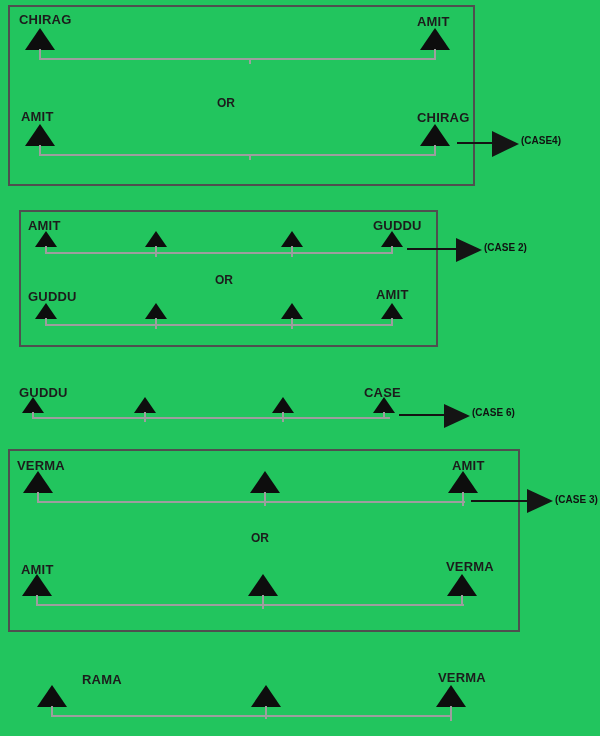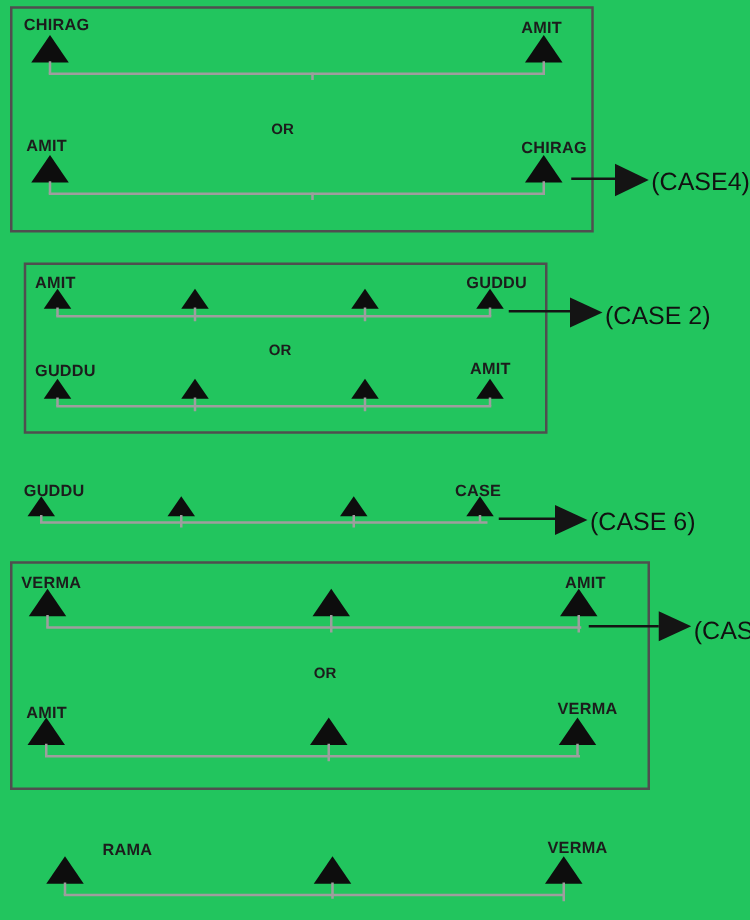--- a/index.html
+++ b/index.html
@@ -1,21 +1,21 @@
 <!DOCTYPE html>
 <html><head>
 <meta charset="utf-8">
 <style>
   html,body{margin:0;padding:0;background:#ffffff;}
   #canvas{position:relative;width:600px;height:736px;background:#22c55e;overflow:hidden;
           font-family:"Liberation Sans", sans-serif;color:#1c1c1c;}
   .box{position:absolute;border:2px solid #4f4f4f;background:transparent;}
   .lbl{position:absolute;font-size:13px;font-weight:bold;line-height:1;letter-spacing:.2px;color:#1c1c1c;white-space:nowrap;}
   .or{position:absolute;font-size:12px;font-weight:bold;line-height:1;color:#1c1c1c;}
-  .case{position:absolute;font-size:20px;font-weight:400;line-height:1;color:#111;white-space:nowrap;}
+  .case{position:absolute;font-size:10px;font-weight:700;line-height:1;color:#111;white-space:nowrap;}
   .hl{position:absolute;height:2px;background:#9e9e9e;}
   .vs{position:absolute;width:2px;background:#9e9e9e;}
   .t-lg{position:absolute;width:0;height:0;border-left:15px solid transparent;
         border-right:15px solid transparent;border-bottom:22px solid #0d0d0d;}
   .t-sm{position:absolute;width:0;height:0;border-left:11px solid transparent;
         border-right:11px solid transparent;border-bottom:16px solid #0d0d0d;}
   .al{position:absolute;height:2px;background:#141414;}
   .ah{position:absolute;width:0;height:0;border-top:12px solid transparent;
       border-bottom:12px solid transparent;border-left:26px solid #141414;}
 </style>

